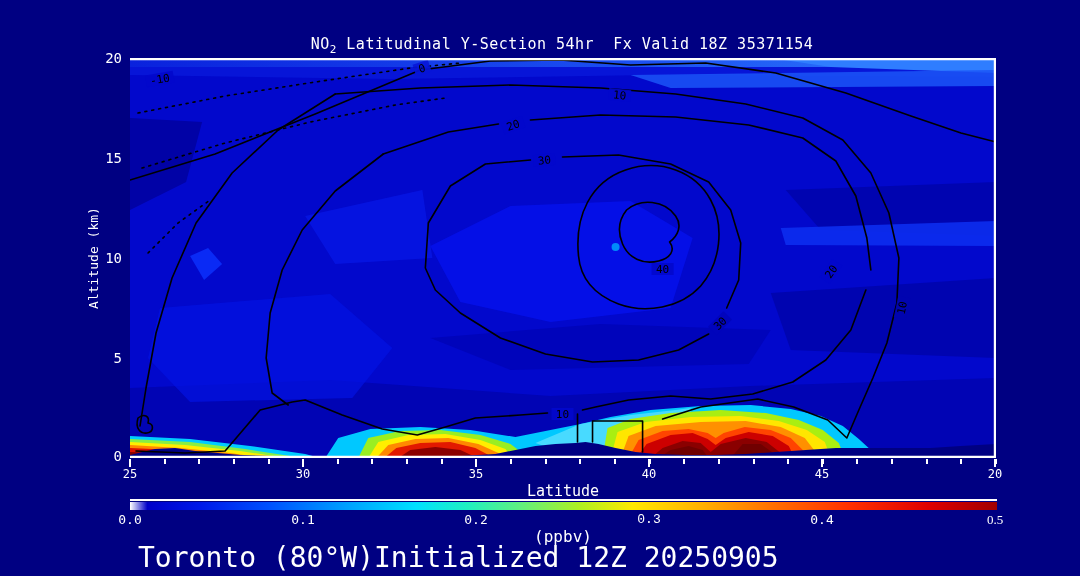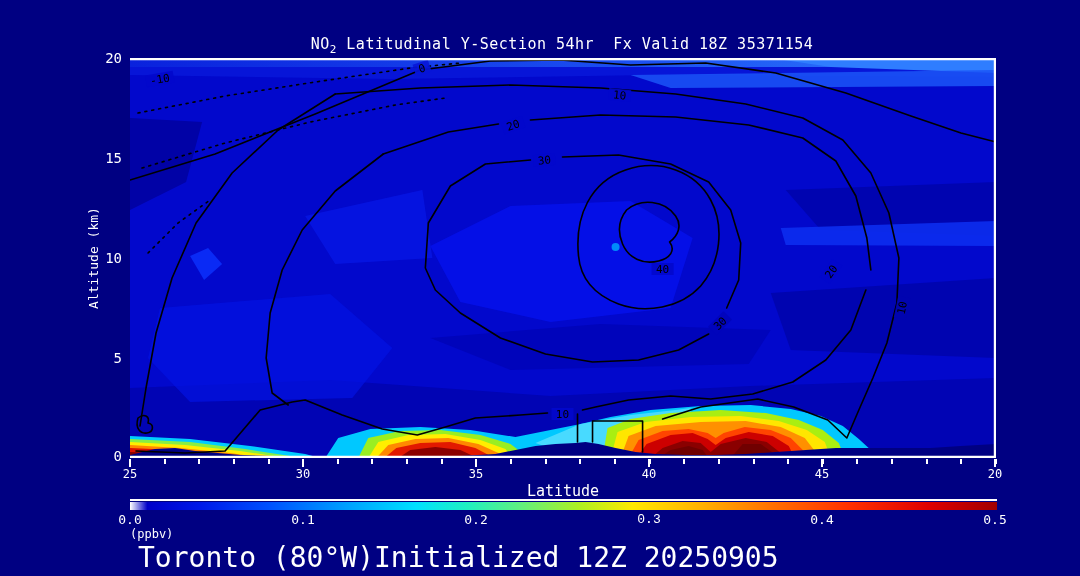--- a/index.html
+++ b/index.html
@@ -17,21 +17,21 @@
   .ytick{left:72px;width:50px;text-align:right;font-size:14px;height:16px;line-height:16px;}
   .xtick{top:466px;width:44px;text-align:center;font-size:12px;height:16px;line-height:16px;}
   #xlab{left:130px;top:482px;width:866px;text-align:center;font-size:15px;}
   #cb-line{left:130px;top:499px;width:867px;height:2px;background:#ffffff;}
   #cb-grad{left:130px;top:502px;width:867px;height:8px;
     background:linear-gradient(to right,
       #ffffff 0%, #0000c8 2%, #0018e8 8%, #0050ff 16%, #00a0ff 25%,
       #00e0ff 33%, #20f0c0 39%, #60f080 45%, #b0f020 52%, #ffe800 58%,
       #ffb000 66%, #ff7000 74%, #ff3000 83%, #e00000 92%, #a00000 100%);}
   .cbtick{top:512px;width:44px;text-align:center;font-size:13px;height:15px;line-height:15px;}
-  #cb-units{left:130px;top:527px;width:866px;font-size:12px;}
+  #cb-units{left:130px;top:527px;width:866px;text-align:center;font-size:16px;}
   #footer{left:138px;top:541px;font-size:28px;white-space:pre;}
   #minor-ticks{left:129px;top:459px;width:868px;height:5px;
     background:repeating-linear-gradient(to right,#ffffff 0 2px,transparent 2px 34.64px);}
   .majtick{top:459px;width:2px;height:8px;background:#ffffff;}
   svg text{font-family:"DejaVu Sans Mono","Liberation Mono",monospace;}
 </style>
 </head>
 <body>
 
 <div class="abs" id="title"><span>NO</span><sub>2</sub><span> Latitudinal Y-Section 54hr  Fx Valid 18Z 35371154</span></div>
@@ -186,16 +186,16 @@
 
 <div class="abs" id="xlab">Latitude</div>
 
 <div class="abs" id="cb-line"></div>
 <div class="abs" id="cb-grad"></div>
 <div class="abs cbtick" style="left:108px;">0.0</div>
 <div class="abs cbtick" style="left:281px;">0.1</div>
 <div class="abs cbtick" style="left:454px;">0.2</div>
 <div class="abs cbtick" style="left:627px;font-family:Liberation Mono, monospace;">0.3</div>
 <div class="abs cbtick" style="left:800px;">0.4</div>
-<div class="abs cbtick" style="left:973px;">0.5</div>
+<div class="abs cbtick" style="left:973px;font-family:Liberation Serif, serif;">0.5</div>
 <div class="abs" id="cb-units">(ppbv)</div>
 
 <div class="abs" id="footer">Toronto (80°W)Initialized 12Z 20250905</div>
 
 </body></html>

